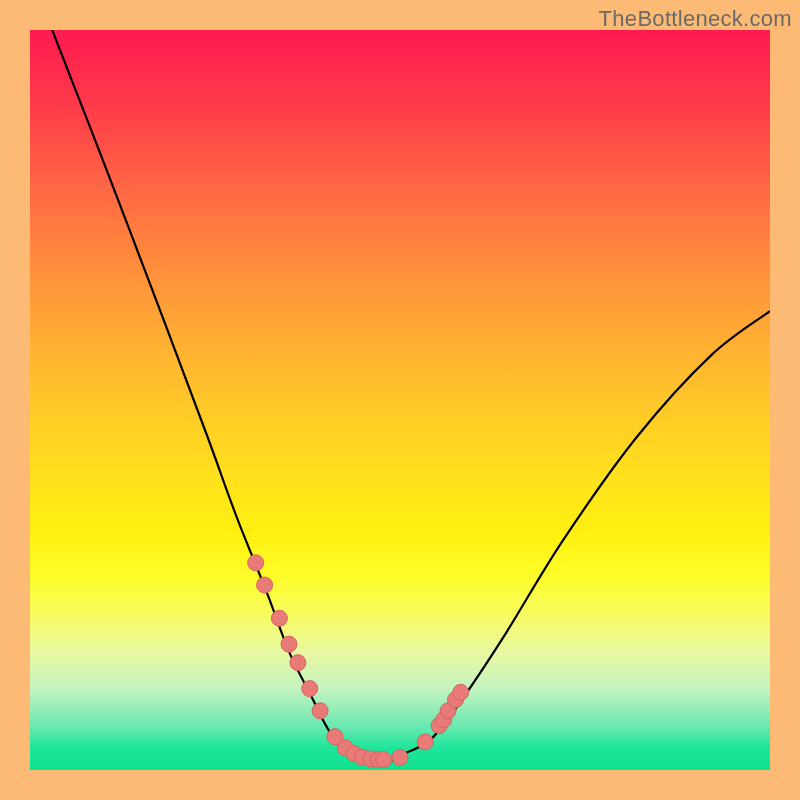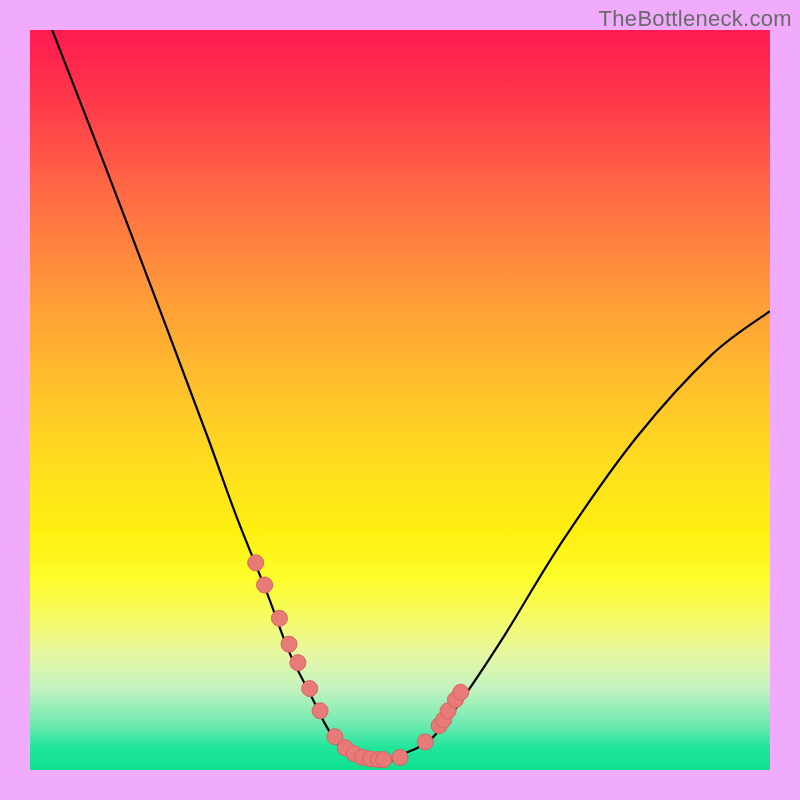--- a/index.html
+++ b/index.html
@@ -8,21 +8,21 @@
     width: 800px;
     height: 800px;
     overflow: hidden;
     background: #000;
     font-family: Arial, Helvetica, sans-serif;
   }
   .frame {
     position: relative;
     width: 800px;
     height: 800px;
-    background: #f0abfc;
+    background: #fdba74;
   }
   .plot-area {
     position: absolute;
     left: 30px;
     top: 30px;
     width: 740px;
     height: 740px;
     background: linear-gradient(to bottom,
       #ff1a50 0%,
       #ff3a4a 10%,

